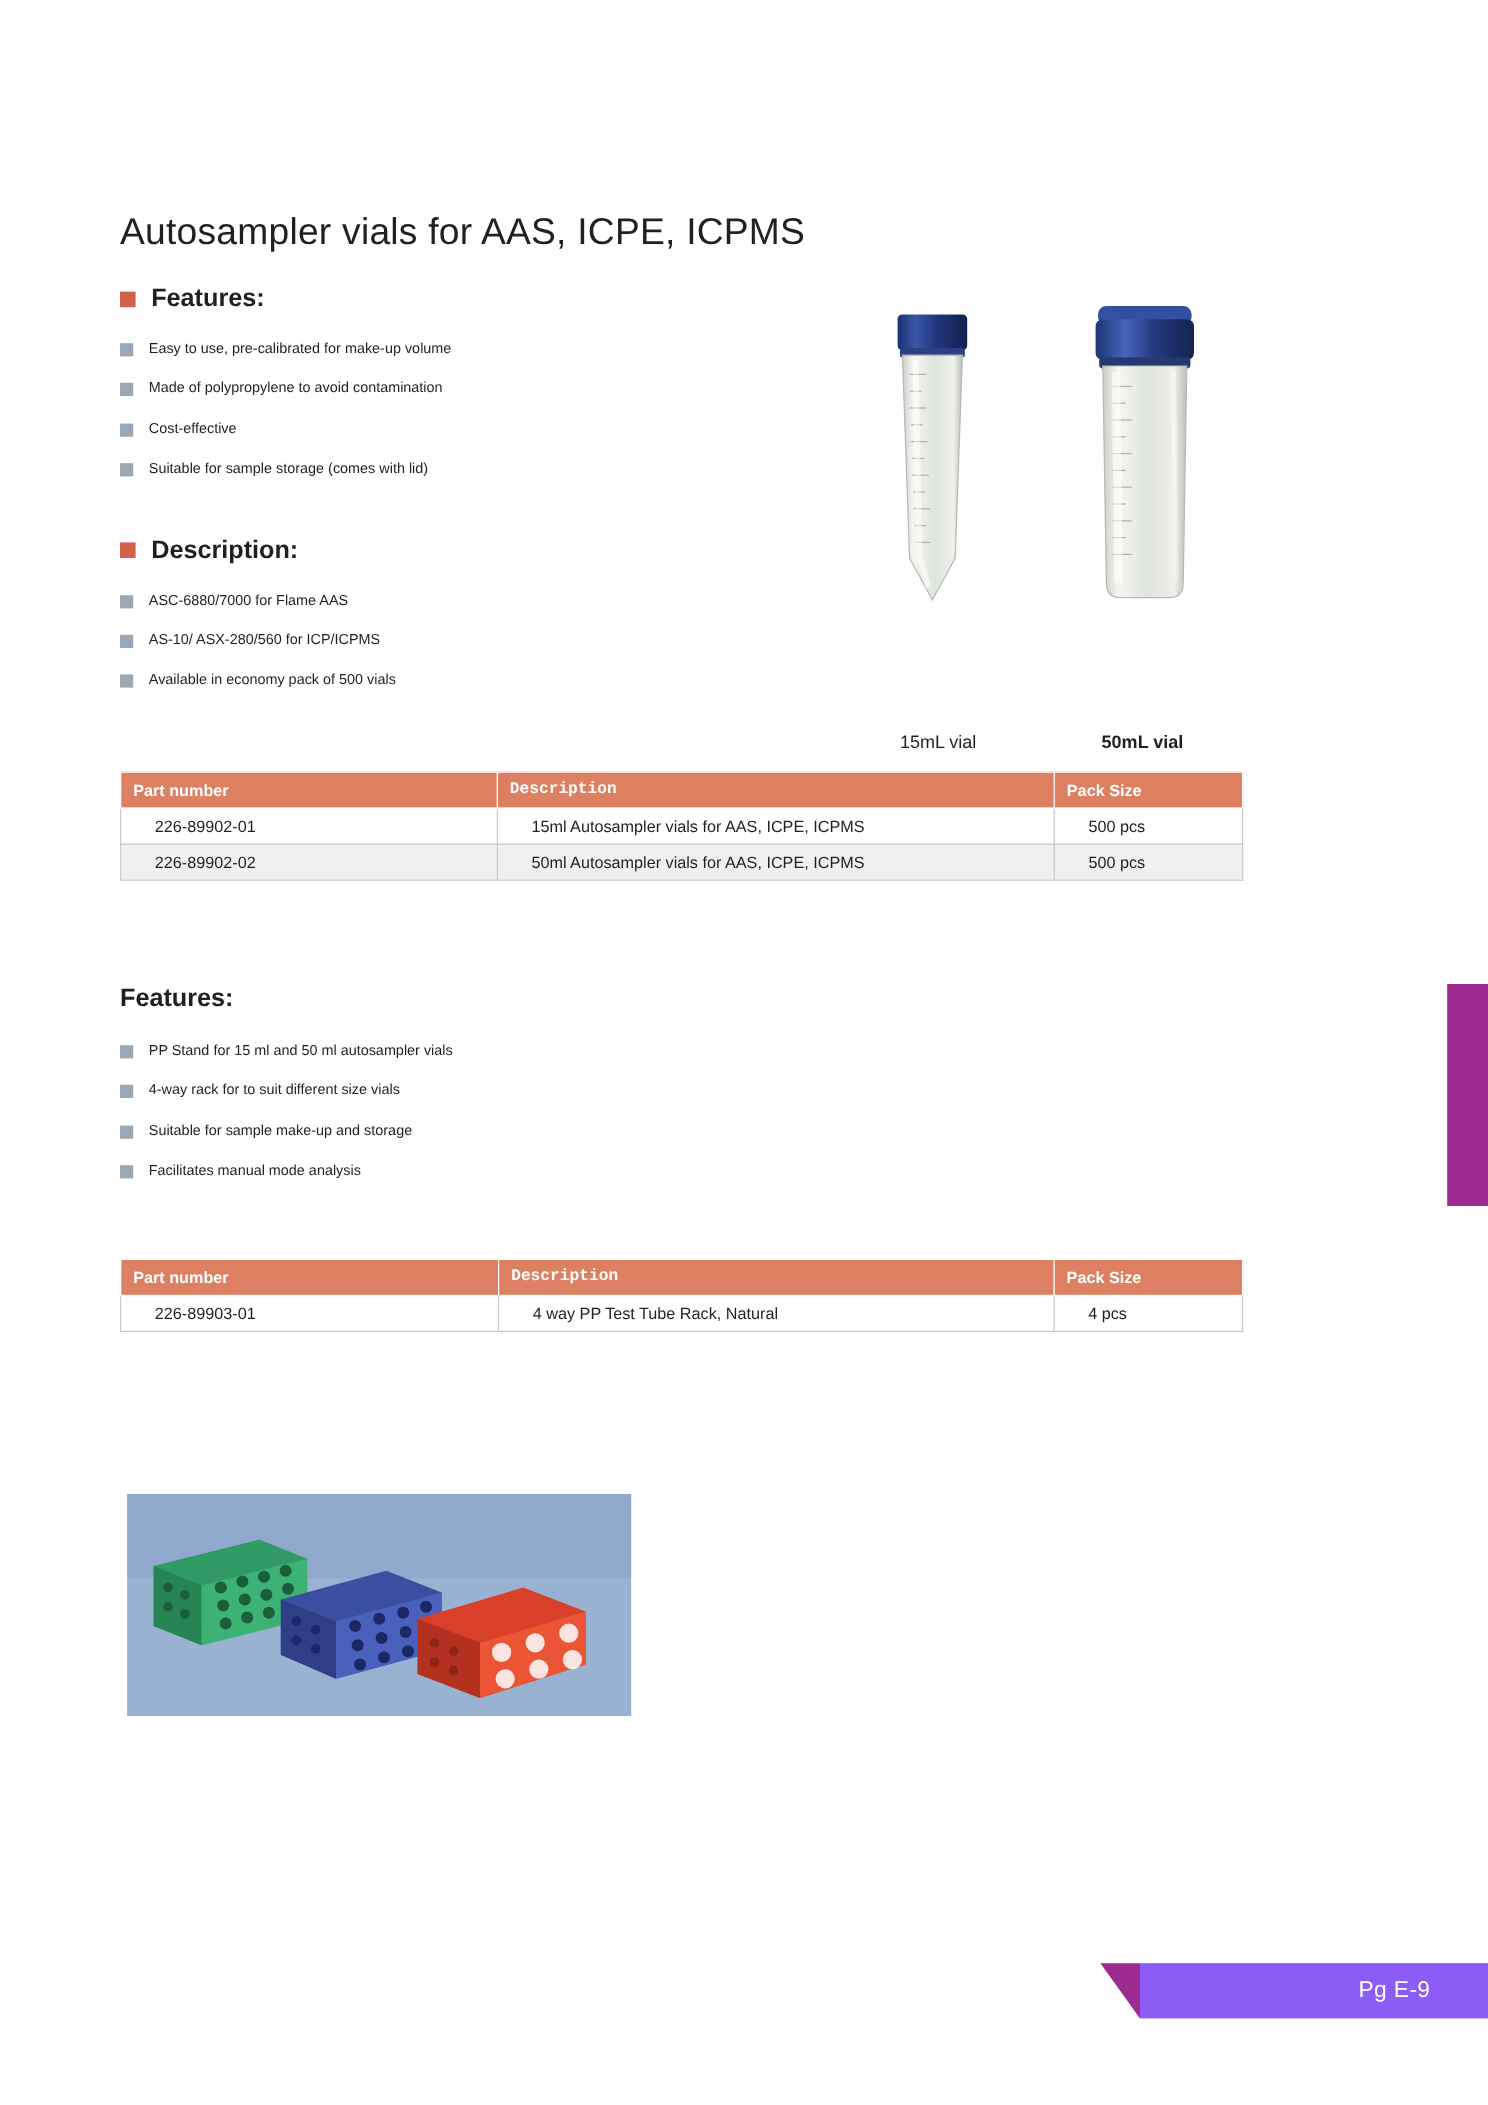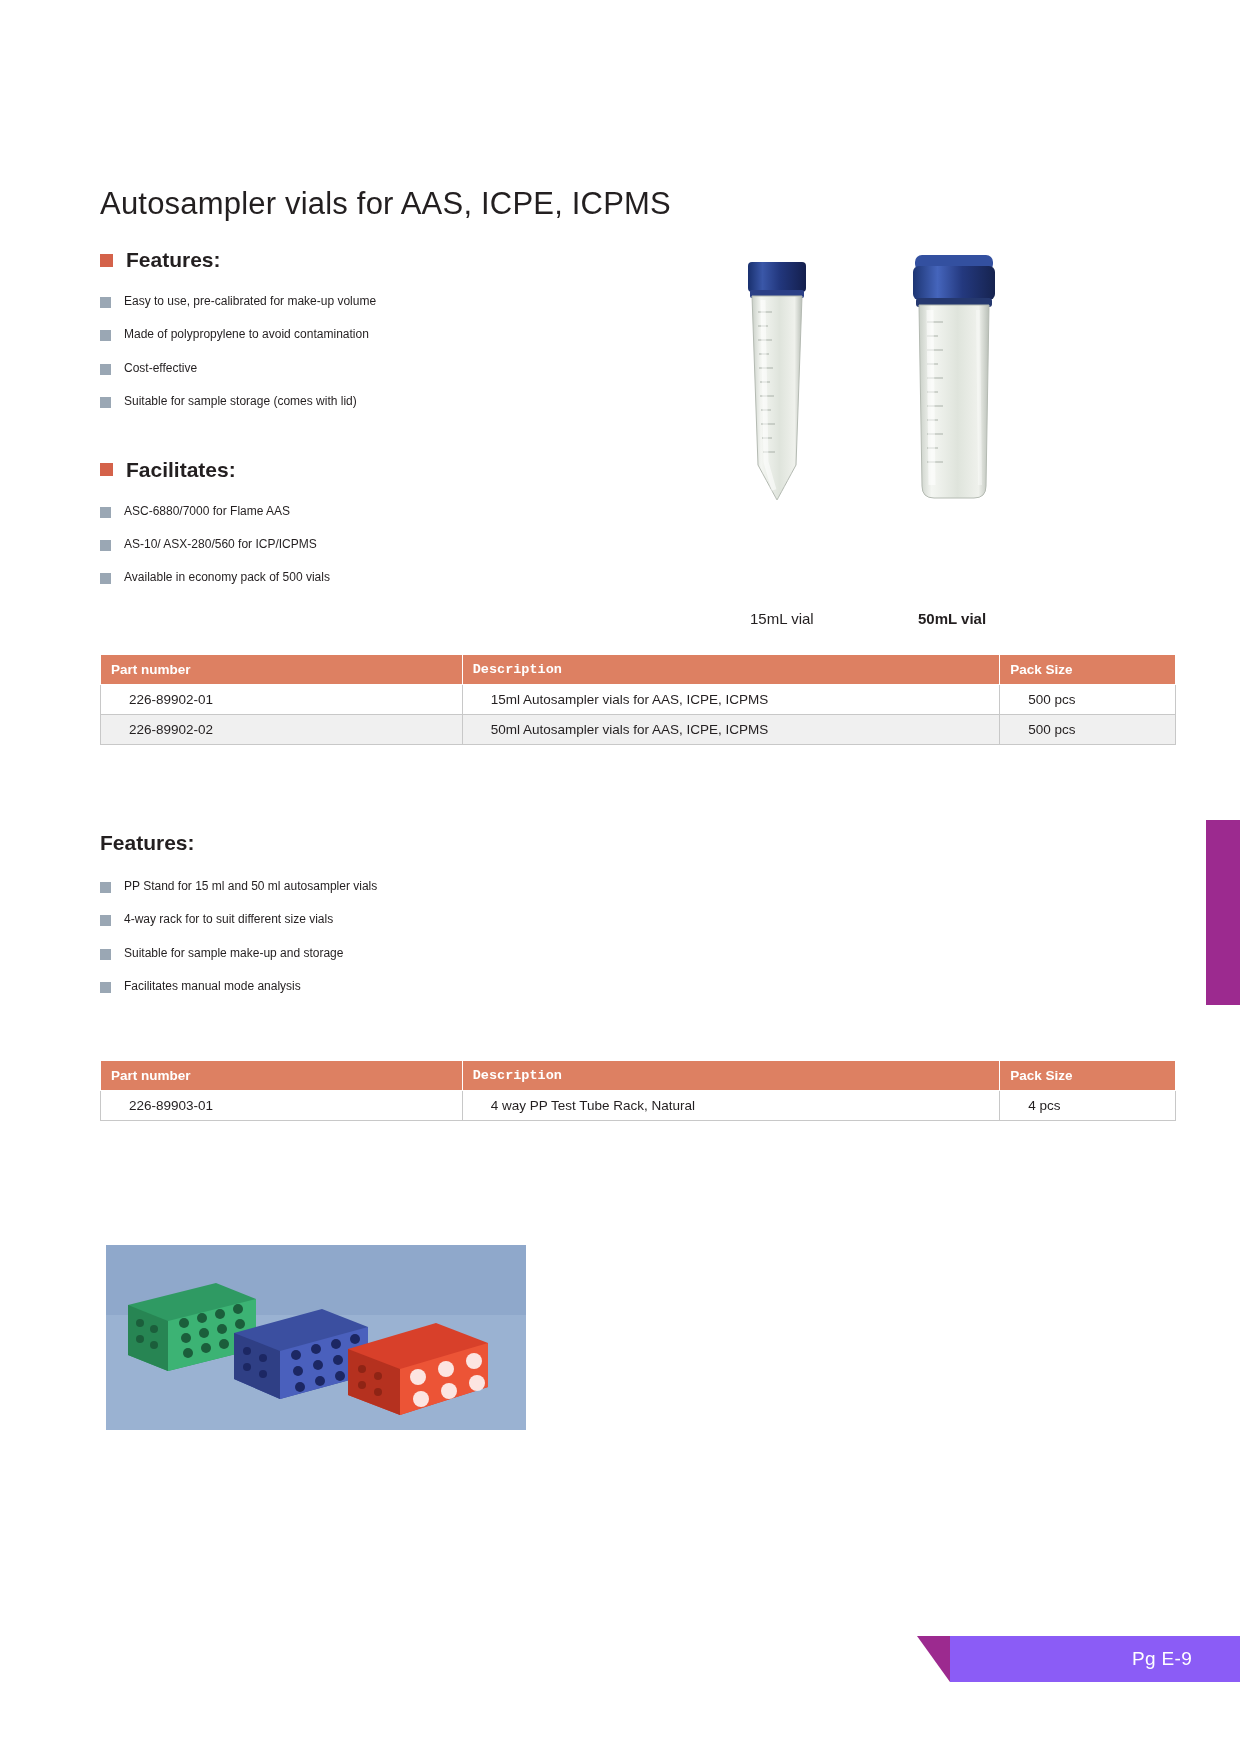--- a/index.html
+++ b/index.html
@@ -52,21 +52,21 @@
     width: 0;
     height: 0;
     border-top: 46px solid #9c2a8f;
     border-left: 33px solid transparent;
   }
 
   
   .content {
     position: absolute;
     left: 100px;
-    top: 186px;
+    top: 175px;
     width: 1040px;
   }
 
   h1.section-title {
     font-size: 31px;
     font-weight: 400;
     color: #231f20;
     letter-spacing: 0.2px;
     margin-bottom: 26px;
   }
@@ -111,21 +111,21 @@
     background: #9aa7b4;
     flex: 0 0 auto;
     margin-top: 3px;
   }
 
   .block-gap-lg { height: 30px; }
 
   
   table.parts {
     border-collapse: collapse;
-    width: 1076px;
+    width: 936px;
     margin-top: 4px;
     font-size: 13.5px;
   }
   table.parts th {
     background: #dd8062;
     color: #ffffff;
     text-align: left;
     font-weight: bold;
     font-size: 13.5px;
     padding: 7px 10px;
@@ -211,21 +211,21 @@
       <li>
         <span class="bsq"></span>
         <span>Suitable for sample storage (comes with lid)</span>
       </li>
     </ul>
 
     <div class="block-gap-lg"></div>
 
     <div class="feat-head">
       <span class="sq"></span>
-      <span class="txt">Facilitates:</span>
+      <span class="txt">Description:</span>
     </div>
 
     <ul class="bullets" style="width:640px;">
       <li>
         <span class="bsq"></span>
         <span>ASC-6880/7000 for Flame AAS</span>
       </li>
       <li>
         <span class="bsq"></span>
         <span>AS-10/ ASX-280/560 for ICP/ICPMS</span>

